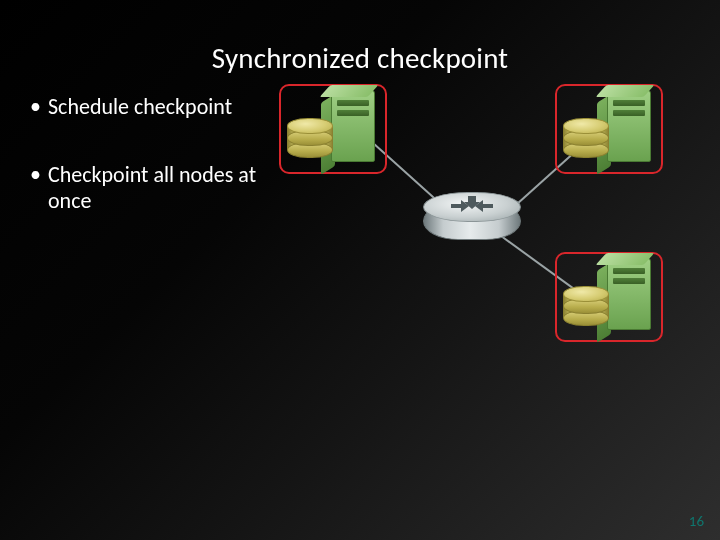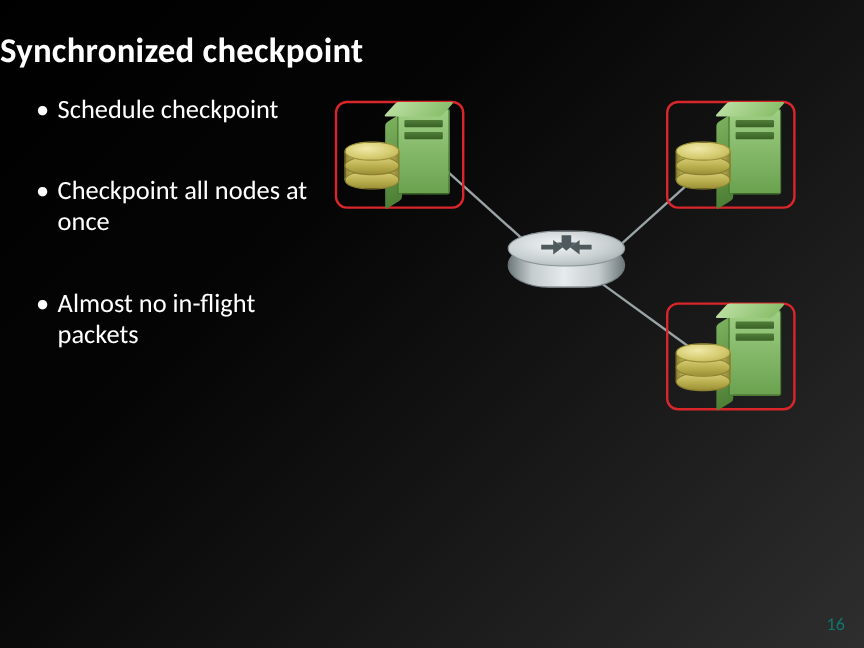--- a/index.html
+++ b/index.html
@@ -4,24 +4,24 @@
 <style>
   * { margin: 0; padding: 0; box-sizing: border-box; }
   html, body { width: 720px; height: 540px; overflow: hidden; }
   body {
     font-family: Calibri, "Segoe UI", Arial, sans-serif;
     background: linear-gradient(135deg, #000 0%, #050505 35%, #141414 60%, #2e2e2e 100%);
     color: #fff;
     position: relative;
   }
   .title {
-    text-align: left;
+    text-align: center;
     font-size: 29px;
-    font-weight: 700;
-    padding-top: 24px;
+    font-weight: 400;
+    padding-top: 40px;
     letter-spacing: 0.2px;
   }
   .content {
     display: flex;
     padding: 18px 0 0 18px;
   }
   .bullets {
     width: 250px;
     padding-left: 12px;
     font-size: 22px;
@@ -179,21 +179,20 @@
 </head>
 <body>
 
 <div class="title">Synchronized checkpoint</div>
 
 <div class="content">
   <div class="bullets">
     <ul>
       <li>Schedule checkpoint</li>
       <li>Checkpoint all nodes at once</li>
-      <li>Almost no in-flight packets</li>
     </ul>
   </div>
 </div>
 
 <div class="diagram">
 
   <div class="link" style="left:98px; top:58px; width:86px; transform:rotate(42deg);"></div>
   <div class="link" style="left:232px; top:128px; width:86px; transform:rotate(-42deg);"></div>
   <div class="link" style="left:222px; top:148px; width:96px; transform:rotate(36deg);"></div>
 

